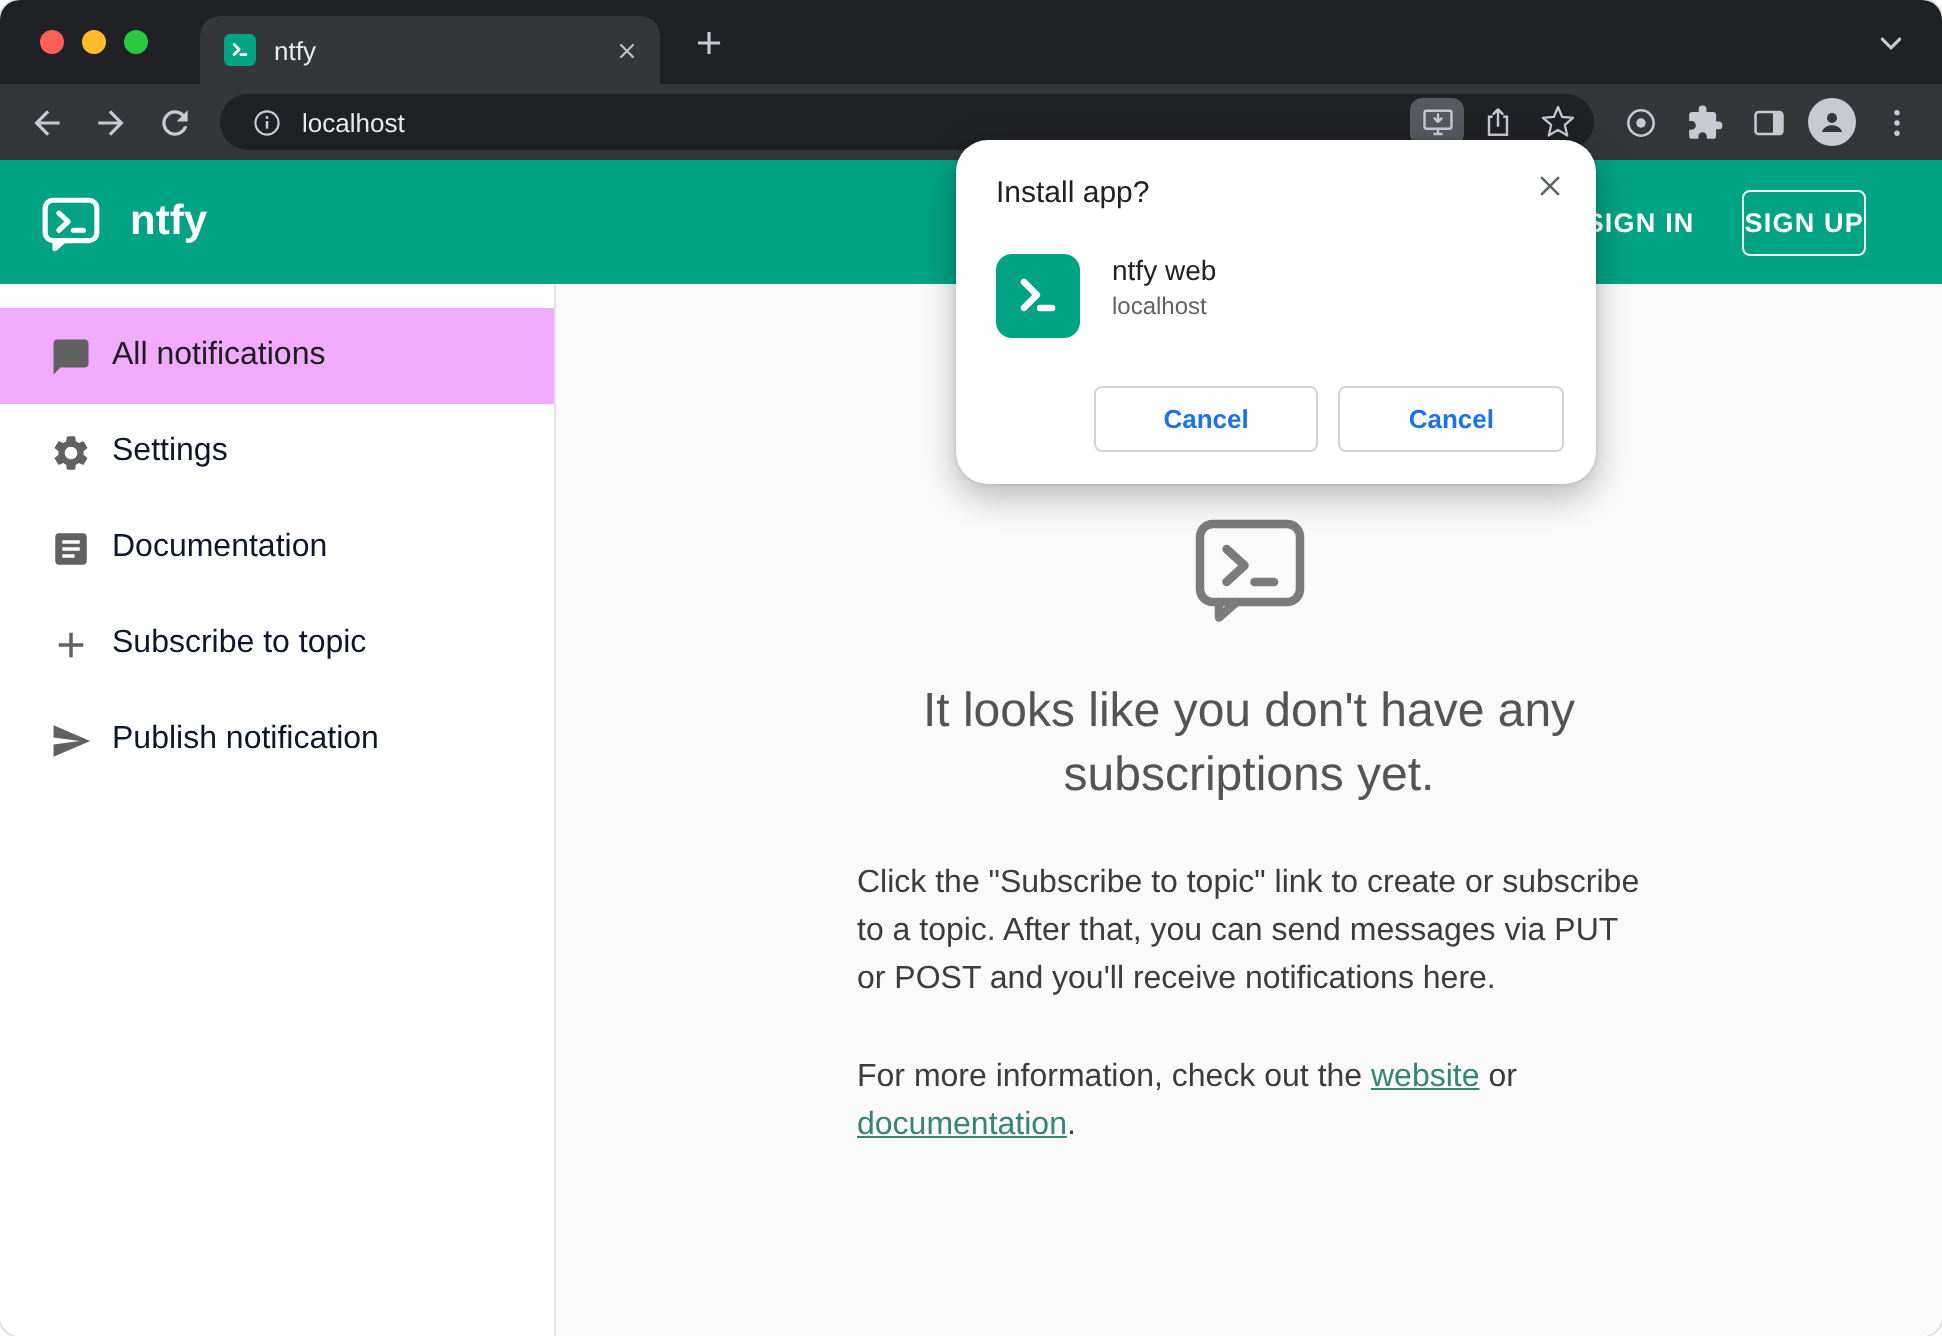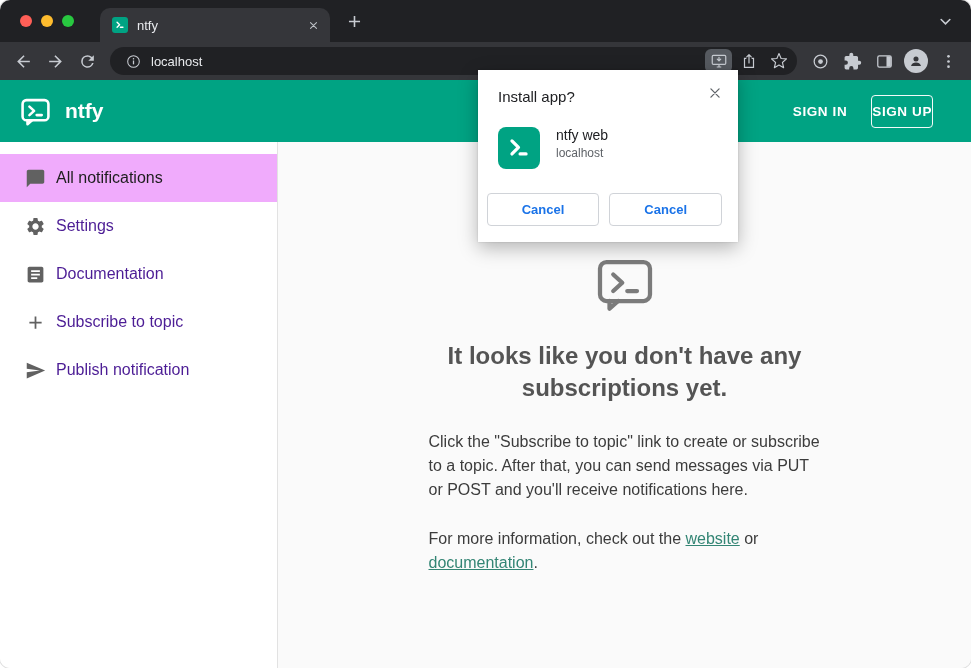--- a/index.html
+++ b/index.html
@@ -52,34 +52,34 @@
   .brand { font-size: 21px; font-weight: bold; margin-left: 14px; }
   .header-spacer { flex: 1; }
   .hdr-btn { color: #fff; font-size: 13.5px; font-weight: bold; letter-spacing: .6px; cursor: pointer; }
   .signin { padding: 8px 10px; margin-right: 14px; }
   .signup { padding: 8px 0; border: 1px solid rgba(255,255,255,.95); border-radius: 4px; margin-right: 18px; }
 
   
   .app-body { flex: 1; display: flex; min-height: 0; }
   .sidebar { width: 278px; background: #fff; border-right: 1px solid #e2e2e2; padding-top: 12px; flex-shrink: 0; }
   .side-item { height: 48px; display: flex; align-items: center; padding: 0 16px 0 25px; gap: 10px;
-               color: #4c1d95; font-size: 16px; cursor: pointer; }
+               color: #0f172a; font-size: 16px; cursor: pointer; }
   .side-item.selected { background: #f0abfc; color: #1d1d1d; }
   .side-icon { width: 21px; height: 21px; color: #616161; flex-shrink: 0; }
   .side-icon svg { width: 21px; height: 21px; }
 
   .main { flex: 1; background: #fafafa; overflow: hidden; }
   .empty { width: 392px; margin: 0 auto; padding-top: 112px; color: #3c3c3c; }
   .empty-icon { width: 60px; height: 60px; color: #7b7b7b; margin: 0 auto; display: block; }
-  .empty-title { font-size: 24px; font-weight: 700; color: #545454; text-align: center; margin-top: 26px; line-height: 1.35; }
+  .empty-title { font-size: 24px; font-weight: 400; color: #545454; text-align: center; margin-top: 26px; line-height: 1.35; }
   .empty p { font-size: 16px; line-height: 1.5; margin-top: 25px; }
   .empty a { color: #338574; text-decoration: underline; cursor: pointer; }
 
   
-  .dialog { position: absolute; left: 478px; top: 70px; width: 260px; background: #fff; border-radius: 0;
+  .dialog { position: absolute; left: 478px; top: 70px; width: 320px; background: #fff; border-radius: 16px;
             box-shadow: 0 6px 18px rgba(0,0,0,.28), 0 0 2px rgba(0,0,0,.15); z-index: 50;
             padding: 16px 16px 16px; color: #202124; }
   .dialog-title { font-size: 15px; padding: 2px 4px 0; }
   .dialog-close { position: absolute; top: 13px; right: 13px; width: 20px; height: 20px; color: #5f6368; }
   .dialog-close svg { width: 14px; height: 14px; }
   .dialog-app { display: flex; align-items: flex-start; gap: 16px; padding: 22px 4px 8px; }
   .dialog-icon { width: 42px; height: 42px; border-radius: 8px; background: #00a383; display: flex;
                  align-items: center; justify-content: center; flex-shrink: 0; }
   .dialog-app-name { font-size: 14px; }
   .dialog-app-origin { font-size: 12px; color: #5f6368; margin-top: 3px; }

